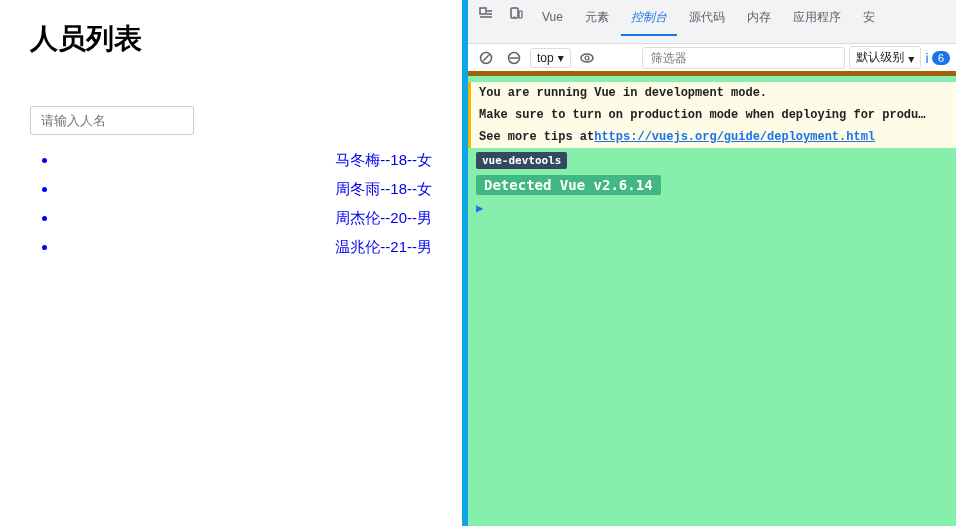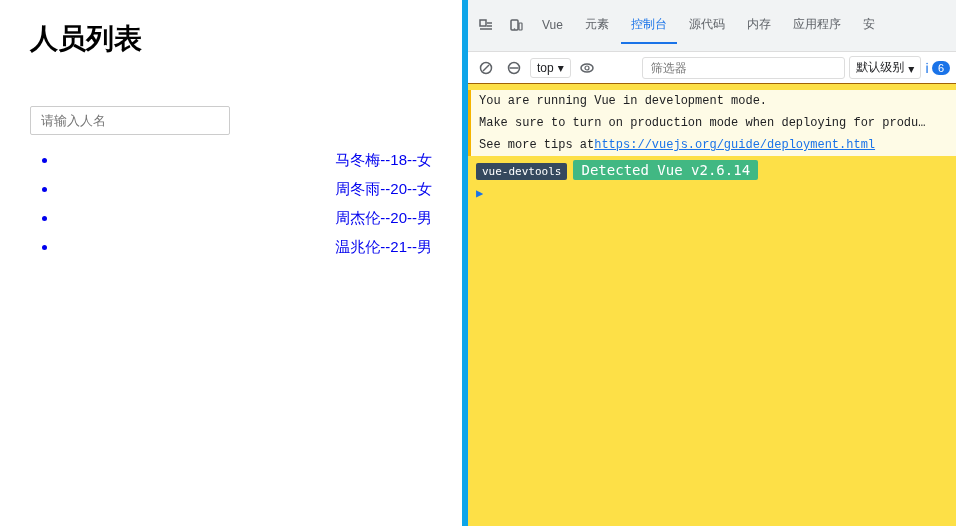--- a/index.html
+++ b/index.html
@@ -22,21 +22,21 @@
     }
 
     .page-title {
       font-size: 28px;
       font-weight: bold;
       color: #000;
       margin-bottom: 20px;
     }
 
     .search-input {
-      width: 200px;
+      width: 164px;
       padding: 6px 10px;
       border: 1px solid #ccc;
       border-radius: 2px;
       font-size: 13px;
       color: #ec4899;
       outline: none;
       margin-bottom: 16px;
       display: block;
       margin-top: 48px;
     }
@@ -59,24 +59,23 @@
       flex: 1;
       display: flex;
       flex-direction: column;
       background: #fff;
       font-size: 12px;
     }
 
     
     .devtools-nav {
       display: flex;
-      align-items: center;
       border-bottom: 1px solid #ddd;
       padding: 0 4px;
-      height: 52px;
+      height: 44px;
       gap: 2px;
       background: #f1f3f4;
     }
 
     .nav-icon-btn {
       width: 28px;
       height: 28px;
       display: flex;
       align-items: center;
       justify-content: center;
@@ -94,27 +93,28 @@
       display: flex;
       align-items: center;
       font-size: 12px;
       color: #5f6368;
       cursor: pointer;
       border-bottom: 2px solid transparent;
     }
     .nav-tab.active {
       color: #1a73e8;
       border-bottom: 2px solid #1a73e8;
+      font-style: italic;
     }
 
     
     .console-toolbar {
       display: flex;
       align-items: center;
-      border-bottom: 1px solid #a16207;
+      border-bottom: 5px solid #a16207;
       padding: 4px 6px;
       gap: 4px;
       background: #fff;
       height: 32px;
     }
 
     .toolbar-btn {
       width: 24px;
       height: 24px;
       display: flex;
@@ -183,23 +183,24 @@
       border-radius: 10px;
       padding: 1px 6px;
       font-size: 11px;
     }
 
     
     .console-output {
       flex: 1;
       overflow-y: auto;
       padding: 6px 0;
-      background: #fde047;
+      background: #86efac;
       font-family: 'Consolas', 'Courier New', monospace;
       font-size: 12px;
+      font-weight: bold;
     }
 
     .console-line {
       padding: 2px 8px;
       border-bottom: none;
       line-height: 1.5;
       color: #202124;
       display: flex;
       align-items: flex-start;
     }
@@ -215,22 +216,23 @@
 
     .console-link {
       color: #1a73e8;
       text-decoration: underline;
       cursor: pointer;
     }
 
     .vue-devtools-line {
       padding: 4px 8px;
       display: flex;
-      align-items: flex-end;
+      align-items: flex-start;
       gap: 6px;
+      flex-direction: column;
     }
 
     .badge-vue-devtools {
       background: #35495e;
       color: #fff;
       padding: 2px 6px;
       border-radius: 2px;
       font-size: 11px;
       font-family: monospace;
     }
@@ -252,21 +254,21 @@
     }
   </style>
 </head>
 <body>
 
 <div class="left-panel">
   <h1 class="page-title">人员列表</h1>
   <input class="search-input" type="text" placeholder="请输入人名" style="">
   <ul class="person-list">
     <li class="list-item">马冬梅--18--女</li>
-    <li class="list-item">周冬雨--20--女</li>
+    <li class="list-item">周冬雨--18--女</li>
     <li class="list-item">周杰伦--20--男</li>
     <li class="list-item">温兆伦--21--男</li>
   </ul>
 </div>
 
 <div class="right-panel">
 
   <div class="devtools-nav">
     <button class="nav-icon-btn" title="Inspect">
       <svg width="14" height="14" viewBox="0 0 14 14" fill="none">

